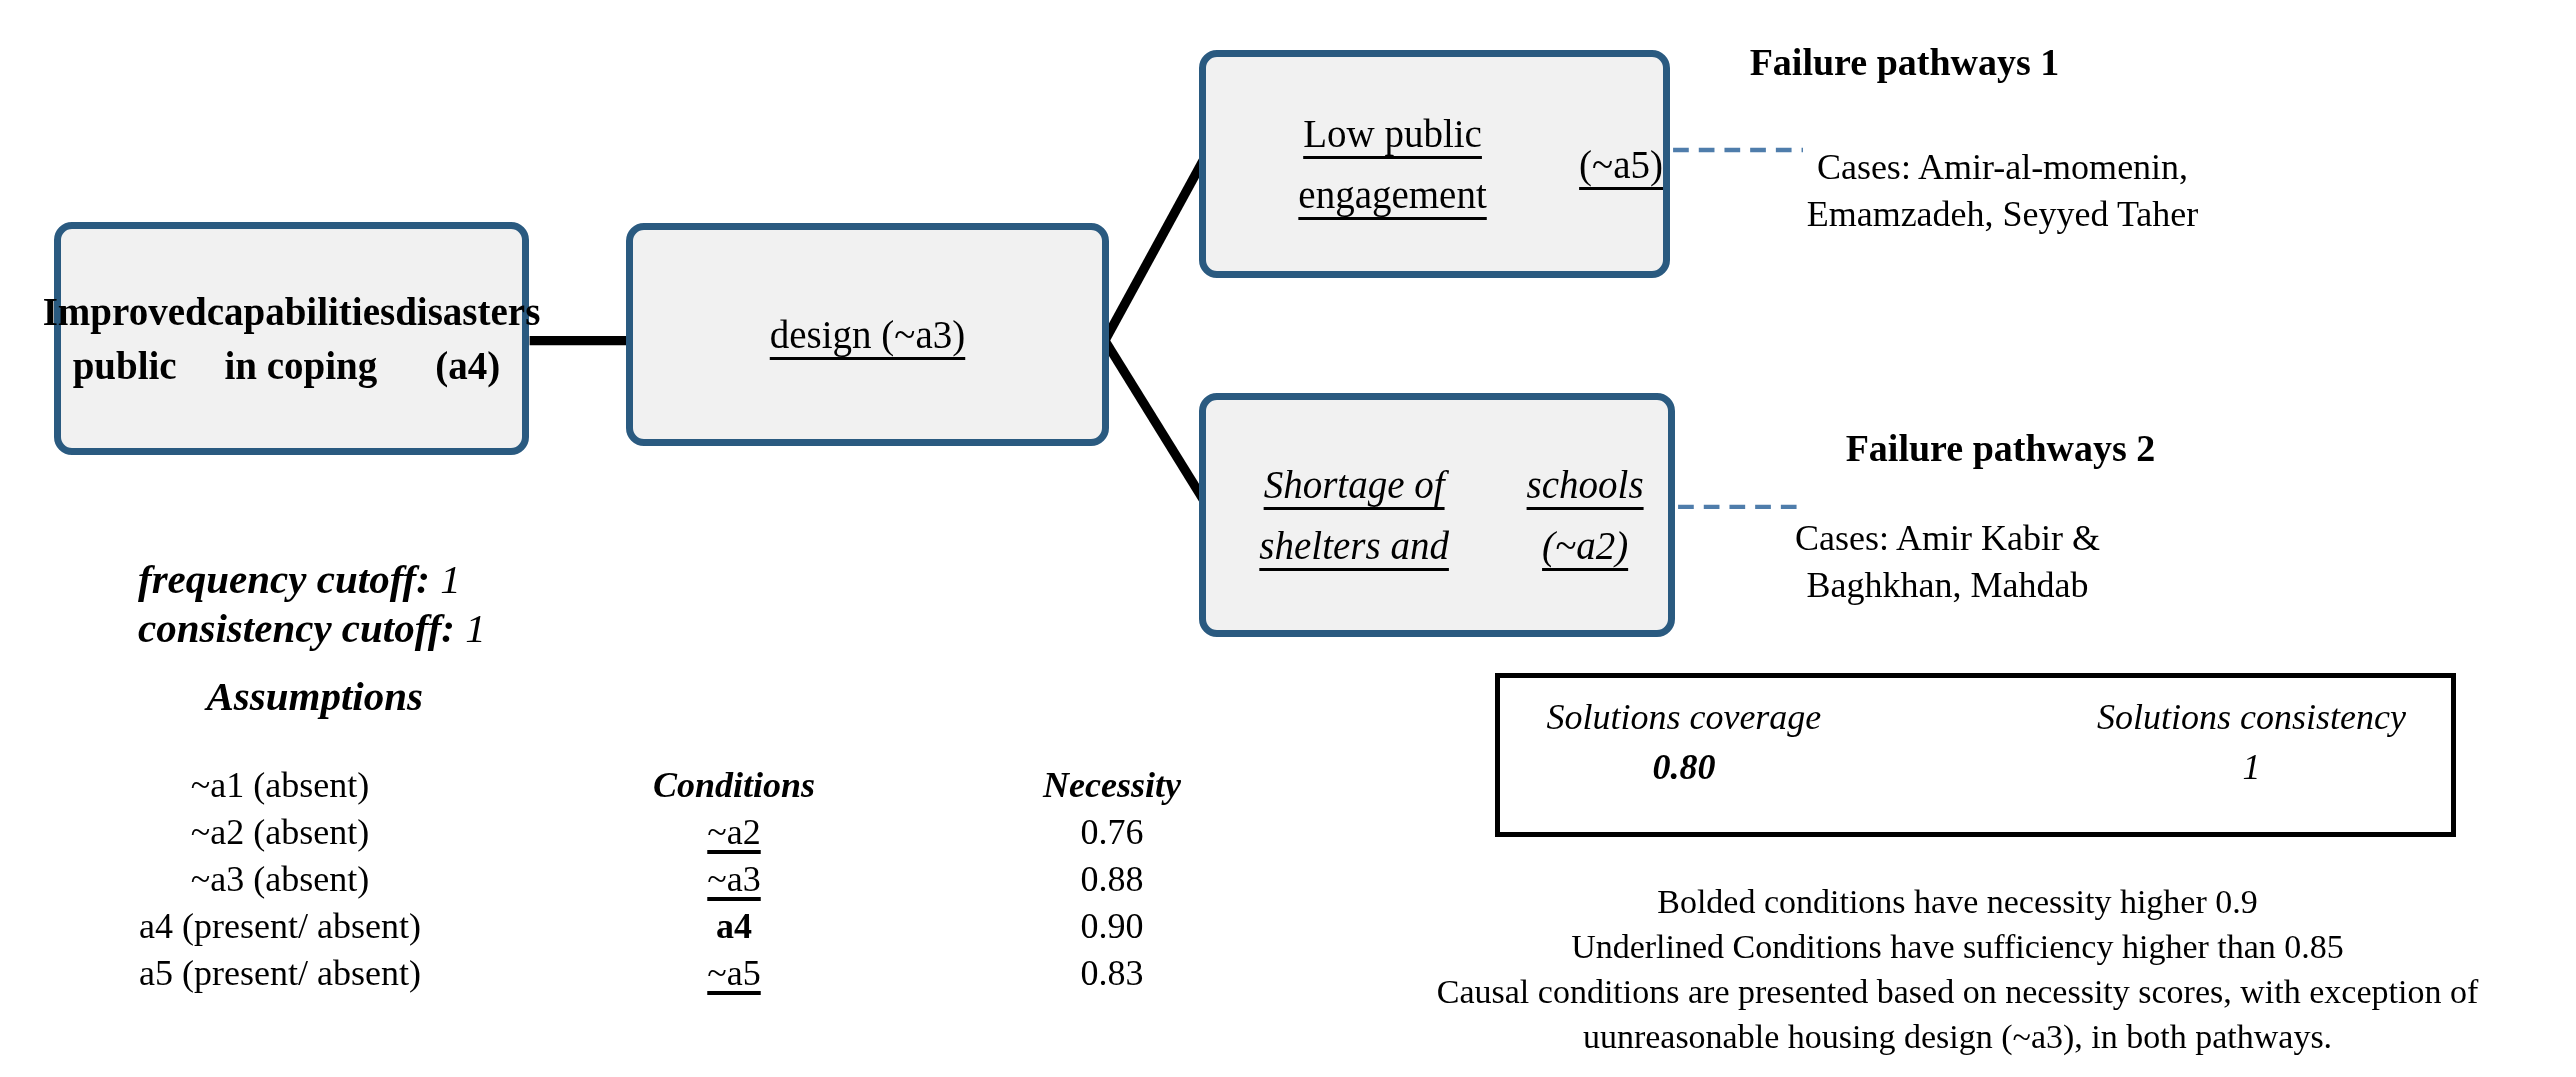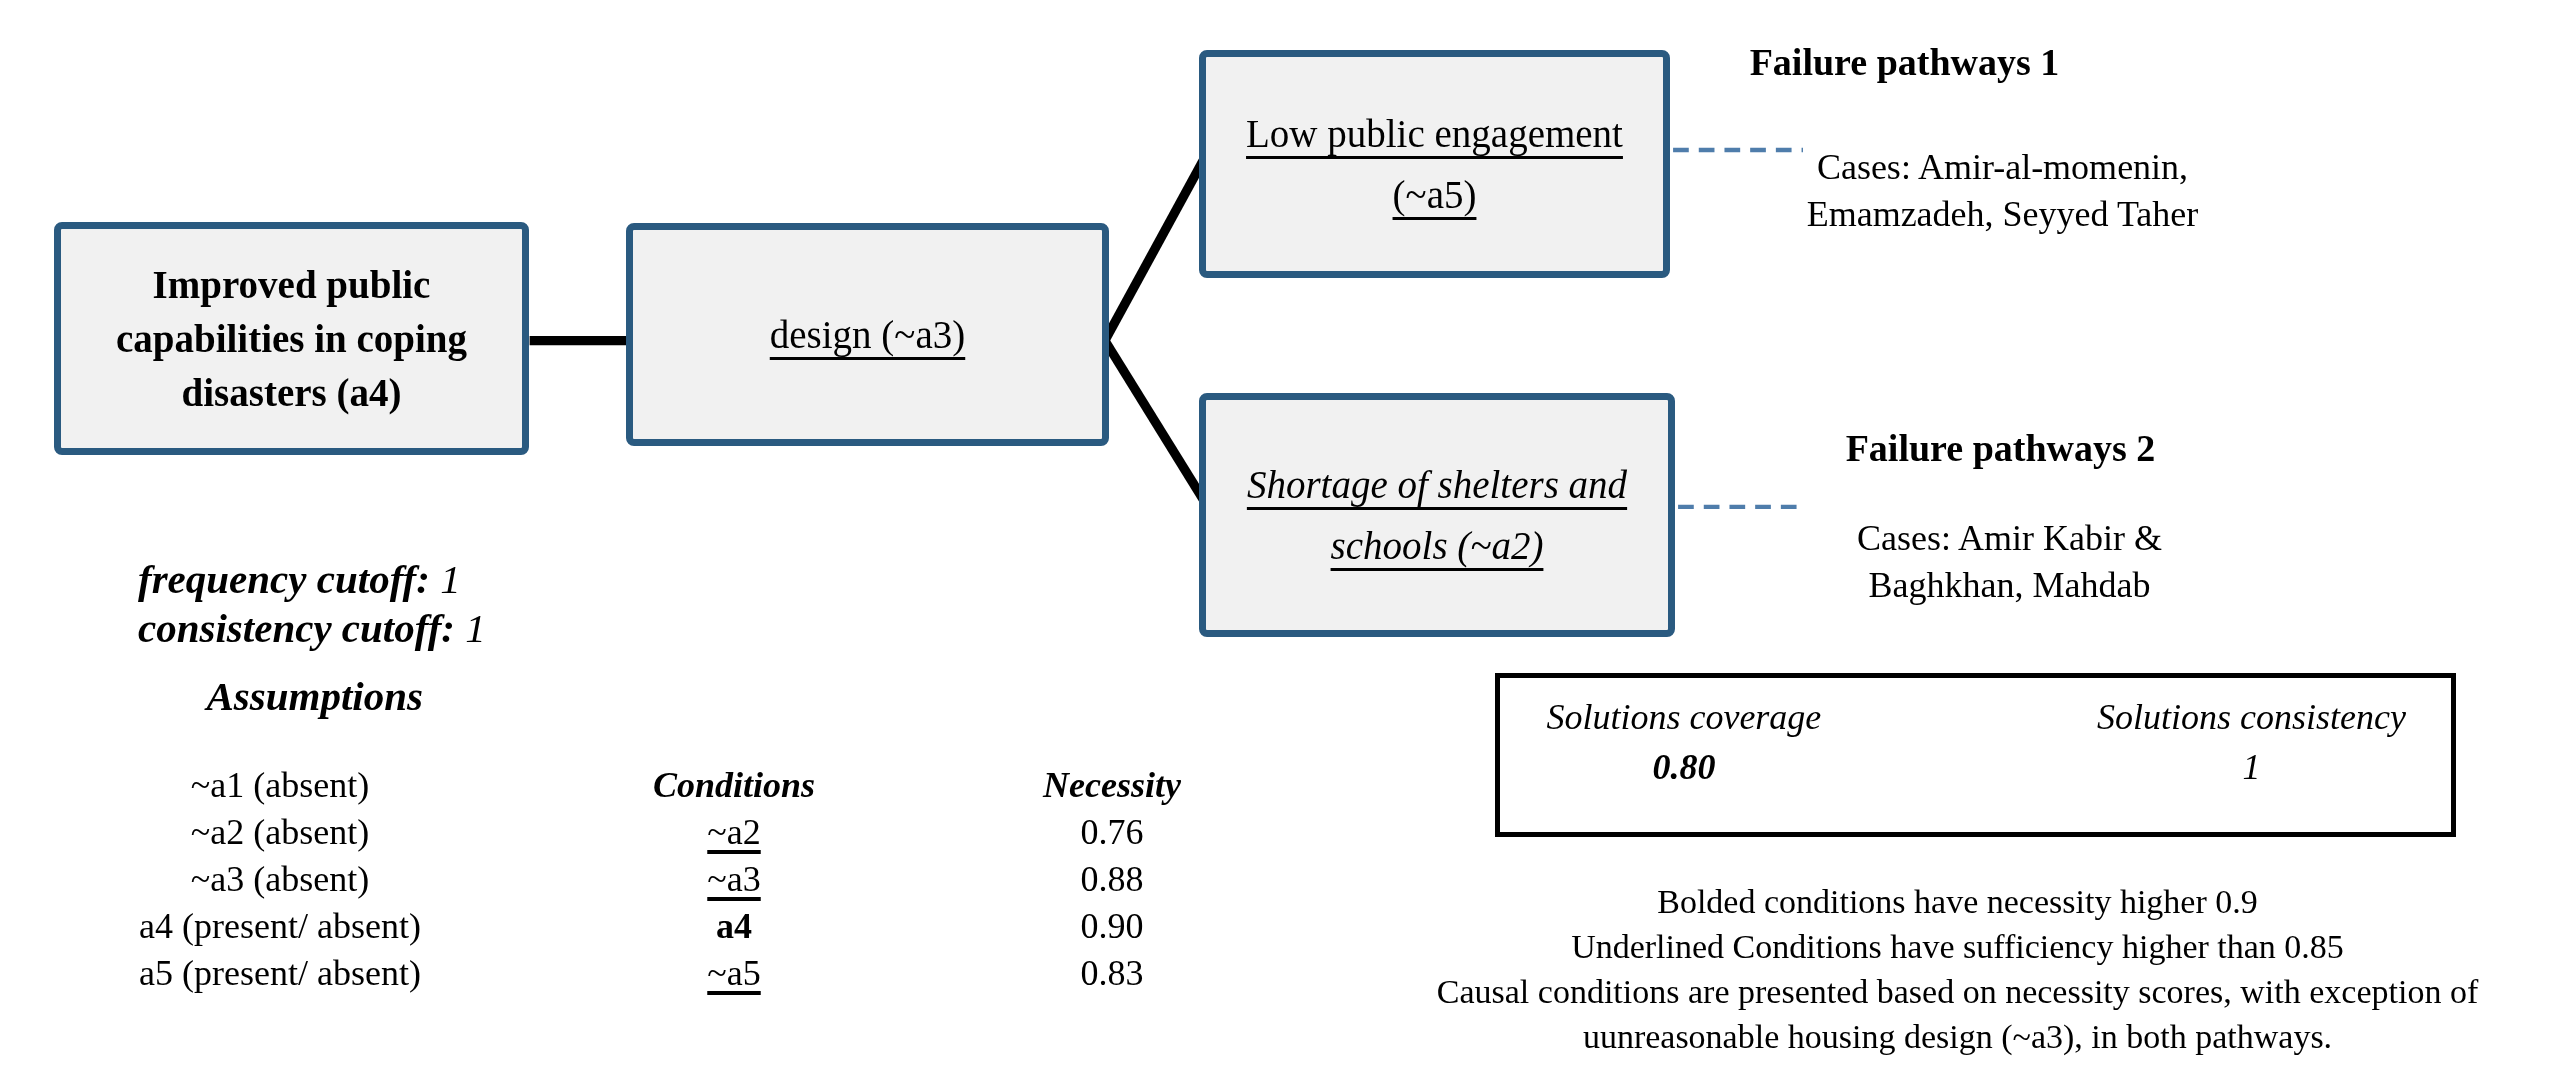--- a/index.html
+++ b/index.html
@@ -4,41 +4,41 @@
 <style>
   html,body{margin:0;padding:0;background:#ffffff;}
   #canvas{
     position:relative;width:2576px;height:1078px;background:#ffffff;overflow:hidden;
     font-family:"Liberation Serif","DejaVu Serif",serif;color:#000;
   }
   svg.connectors{position:absolute;left:0;top:0;width:2576px;height:1078px;}
 
   .node{
     position:absolute;box-sizing:border-box;
-    background:#f1f1f1;border:7.1px solid #2A5A80;border-radius:8px;
-    display:flex;flex-direction:column;align-items:center;justify-content:center;
+    background:#f1f1f1;border:7.1px solid #2A5A80;border-radius:18px;
+    display:flex;flex-direction:row;align-items:center;justify-content:center;
     text-align:center;font-size:39px;
   }
   .node .line{display:block;}
   .node-bold{font-weight:bold;line-height:54px;}
   .node-ul{line-height:61px;}
   .node-ul .line{text-decoration:underline;text-decoration-thickness:2.9px;text-underline-offset:9.3px;}
 
   #outcome-box {left:54px;  top:222px; width:475px; height:233px;}
   #root-box    {left:626px; top:223px; width:483px; height:223px;}
   #pathway1-box{left:1199px;top:50px;  width:471px; height:228px;}
   #pathway2-box{left:1199px;top:393px; width:476px; height:244px;font-style:italic;}
 
   .fp-title{position:absolute;width:357px;text-align:center;font-weight:bold;font-size:38px;line-height:43px;}
   #fp1-title{left:1726px;top:41px;}
   #fp2-title{left:1822px;top:427px;}
 
   .cases{position:absolute;width:521px;text-align:center;font-size:36px;line-height:47px;}
   #cases1{left:1742px;top:144px;}
-  #cases2{left:1749px;top:515px;}
+  #cases2{left:1687px;top:515px;}
 
   .cutoffs{position:absolute;left:138px;top:555px;font-size:41px;line-height:49px;font-style:italic;}
   .cutoffs .cut-label{font-weight:bold;}
   .cutoffs .cut-value{font-weight:normal;}
 
   #assumptions-title{position:absolute;left:137px;top:672px;width:286px;text-align:right;
     font-size:41px;font-style:italic;font-weight:bold;line-height:49px;}
 
   .tcol{position:absolute;top:762px;font-size:36px;line-height:47px;text-align:center;}
   #assumption-list{left:66px;width:428px;}

